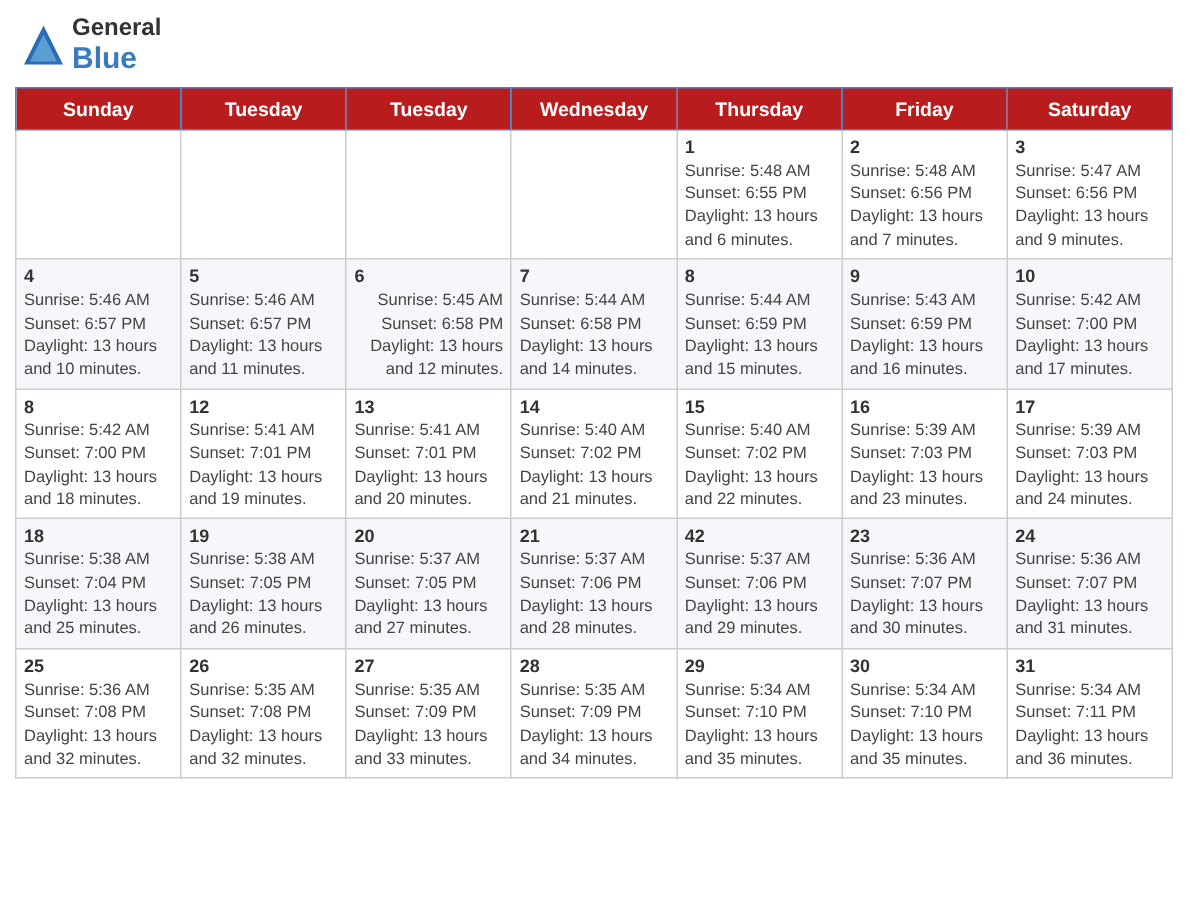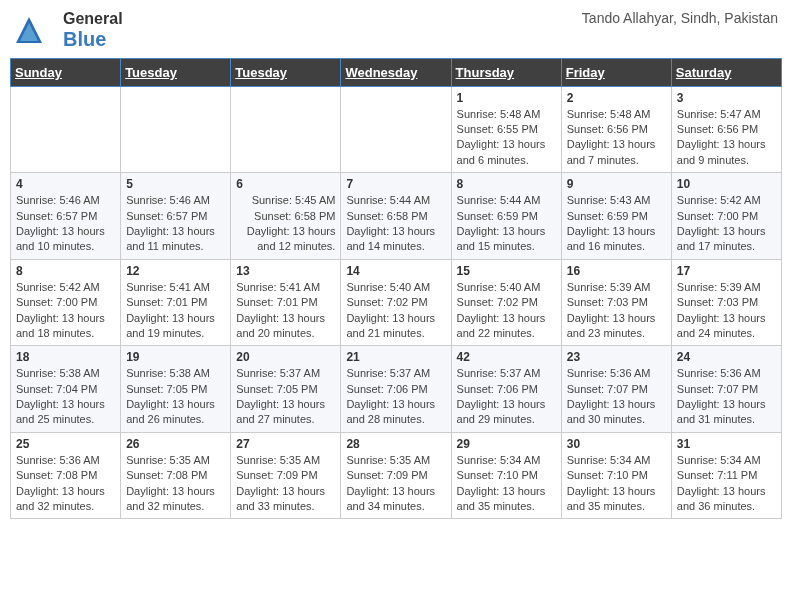--- a/index.html
+++ b/index.html
@@ -13,21 +13,21 @@
     .header {
       display: flex;
       justify-content: space-between;
       align-items: flex-start;
       margin-bottom: 8px;
       padding: 0 4px;
     }
     .logo {
       display: flex;
       align-items: center;
-      gap: 19px;
+      gap: 4px;
     }
     .logo-text {
       display: flex;
       flex-direction: column;
       line-height: 1.1;
     }
     .logo-text span:first-child {
       font-size: 16px;
       font-weight: bold;
       color: #333;
@@ -53,28 +53,27 @@
     .location {
       font-size: 14px;
       color: #555;
     }
     .calendar {
       width: 100%;
       border-collapse: collapse;
       border: 1px solid #ccc;
     }
     .calendar th {
-      background-color: #404040;
+      background-color: #b91c1c;
       color: white;
       font-size: 13px;
       font-weight: bold;
       padding: 6px 4px;
-      text-align: left;
+      text-align: center;
       border: 1px solid #4a85c5;
-      text-decoration: underline;
     }
     .calendar td {
       vertical-align: top;
       padding: 4px 5px;
       border: 1px solid #ccc;
       font-size: 10px;
       color: #333;
       background: #fff;
       width: 14.28%;
       height: 80px;
@@ -106,21 +105,20 @@
     <svg class="logo-icon" viewBox="0 0 30 30" xmlns="http://www.w3.org/2000/svg">
       <polygon points="15,2 28,28 2,28" fill="#2d6db5"></polygon>
       <polygon points="15,8 24,26 6,26" fill="#5a9fd4"></polygon>
     </svg>
     <div class="logo-text">
       <span>General</span>
       <span>Blue</span>
     </div>
   </div>
   <div class="title-block">
-    <div class="location">Tando Allahyar, Sindh, Pakistan</div>
   </div>
 </div>
 
 <table class="calendar">
   <thead>
     <tr>
     <th>Sunday</th>
         <th>Tuesday</th>
         <th>Tuesday</th>
         <th>Wednesday</th>

